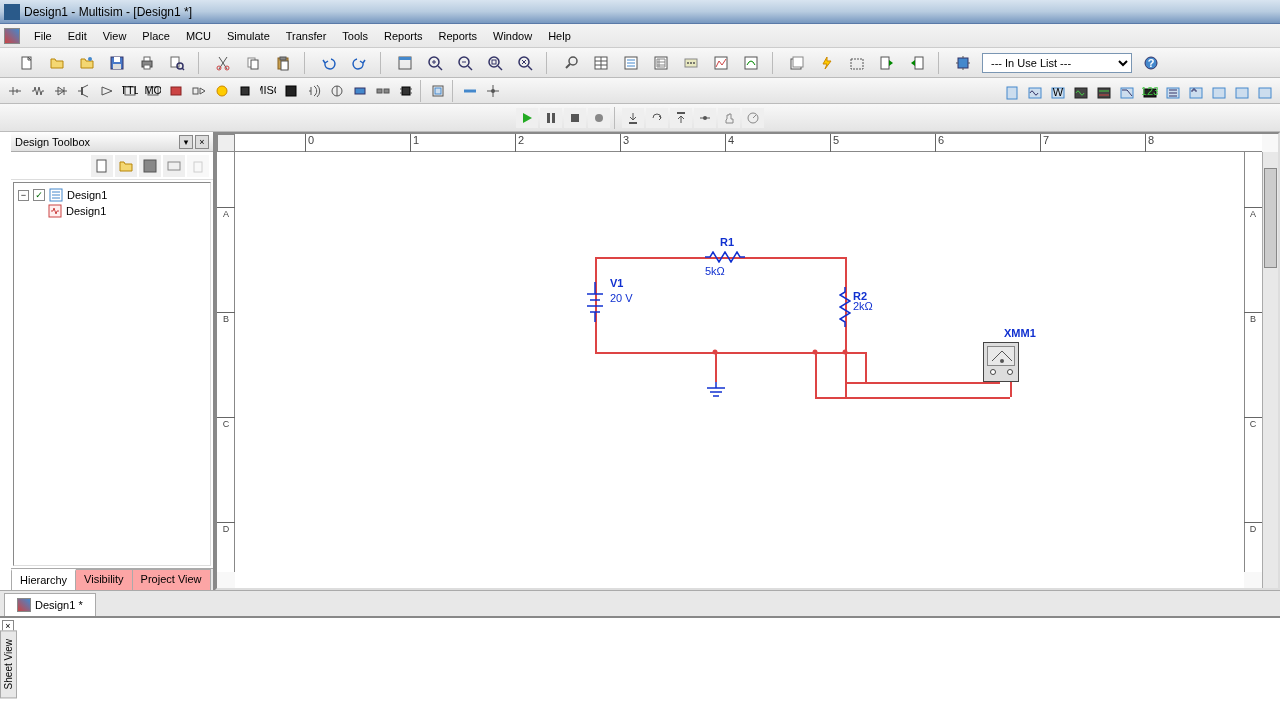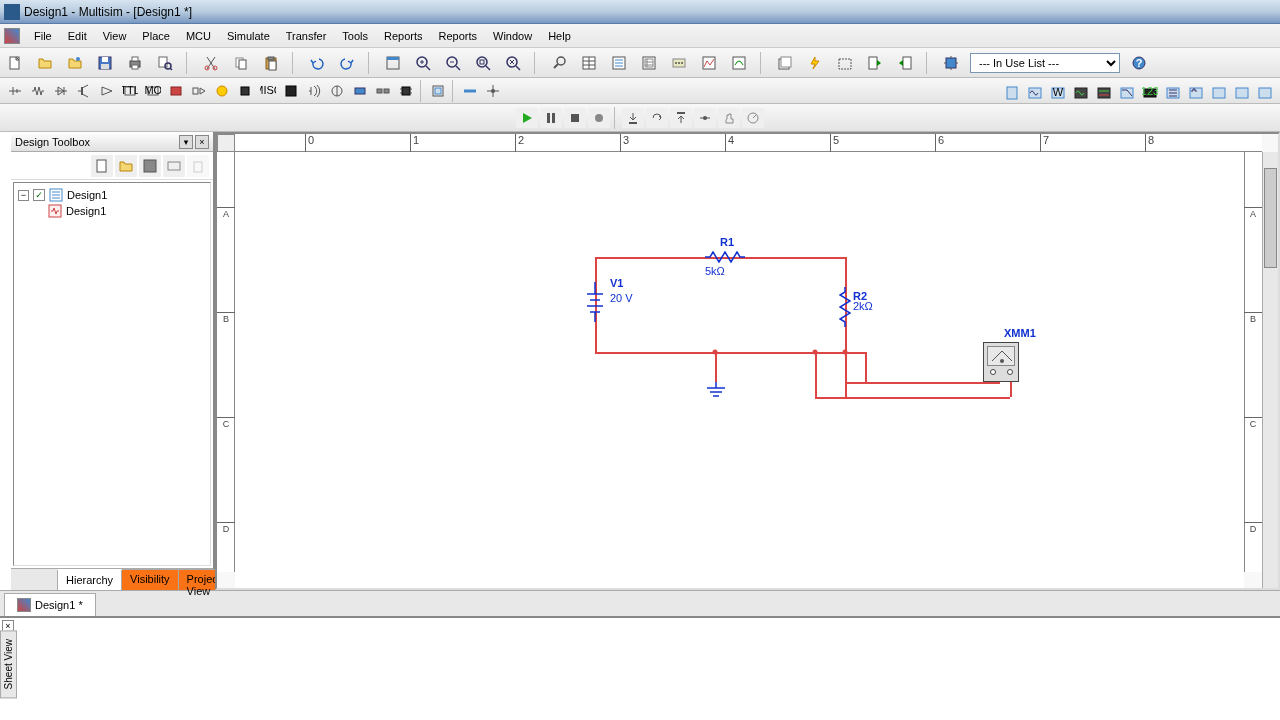--- a/index.html
+++ b/index.html
@@ -6,21 +6,21 @@
 body { background: #fff; overflow: hidden; width: 1280px; height: 720px; }
 
 .title-bar { height: 24px; background: linear-gradient(to bottom, #d8e4f0 0%, #b8cce0 50%, #7898c0 100%); display: flex; align-items: center; padding: 0 4px; border-bottom: 1px solid #5a7aa8; }
 .title-bar .app-icon { width: 16px; height: 16px; background: #2a5a8a; margin-right: 4px; }
 .title-bar .title { color: #000; font-size: 12px; }
 
 .menu-bar { height: 24px; background: linear-gradient(to bottom, #f4f4f4, #e8e8e8); display: flex; align-items: center; padding: 0 4px; border-bottom: 1px solid #ccc; }
 .menu-bar .doc-icon { width: 16px; height: 16px; background: linear-gradient(45deg,#c44,#48c); margin-right: 6px; border:1px solid #888;}
 .menu-item { padding: 2px 8px; cursor: pointer; }
 
-.toolbar { height: 30px; background: linear-gradient(to bottom, #f8f8f8, #e4e4e4); display: flex; align-items: center; padding: 2px 4px; border-bottom: 1px solid #bbb; gap: 8px; }
+.toolbar { height: 30px; background: linear-gradient(to bottom, #f8f8f8, #e4e4e4); display: flex; align-items: center; padding: 2px 16px; border-bottom: 1px solid #bbb; gap: 8px; }
 .tb-btn { width: 22px; height: 22px; border: 1px solid transparent; display: inline-flex; align-items: center; justify-content: center; cursor: pointer; background: transparent; }
 .tb-sep { width: 4px; height: 22px; border-left: 1px solid #bbb; margin: 0 2px; }
 .tb-icon { width: 16px; height: 16px; }
 .tb-select { height: 20px; width: 150px; font-size: 11px; border: 1px solid #7a96b3; background: #fff; padding: 0 4px; }
 
 .toolbar2 { height: 26px; background: linear-gradient(to bottom, #f8f8f8, #e4e4e4); display: flex; align-items: center; padding: 2px 4px; border-bottom: 1px solid #bbb; gap: 1px; }
 .toolbar-right { position: absolute; right: 0; top: 80px; height: 26px; display: flex; align-items: center; gap: 1px; padding: 2px 4px;}
 
 .sim-bar { height: 28px; background: linear-gradient(to bottom, #f8f8f8, #e4e4e4); display: flex; align-items: center; justify-content: center; border-bottom: 1px solid #bbb; gap: 2px; }
 .sim-btn { width: 22px; height: 20px; border: 1px solid transparent; display: inline-flex; align-items: center; justify-content: center; cursor: pointer; }
@@ -33,22 +33,22 @@
 .dt-header .btn { width: 14px; height: 14px; border: 1px solid #888; background: #ddd; margin-left: 2px; display:flex; align-items:center; justify-content:center; font-size:9px; cursor:pointer;}
 .dt-toolbar { height: 28px; display: flex; align-items: center; gap: 2px; padding: 2px 4px; border-bottom: 1px solid #ddd; justify-content: flex-end;}
 .dt-tb-btn { width: 22px; height: 22px; border: 1px solid transparent; cursor: pointer; display:flex; align-items:center; justify-content:center;}
 .dt-tree { flex: 1; padding: 4px; overflow: auto; background: #fff; border: 1px inset #ddd; margin: 2px;}
 .tree-item { display: flex; align-items: center; padding: 1px 0; cursor: pointer; }
 .tree-item .expand { width: 11px; height: 11px; border: 1px solid #888; display: flex; align-items: center; justify-content: center; font-size: 9px; margin-right: 4px; line-height:1;}
 .tree-item .chk { width: 12px; height: 12px; border: 1px solid #888; margin-right: 4px; background:#fff; display:flex; align-items:center; justify-content:center; font-size:9px; color:#060;}
 .tree-item .icon { width: 14px; height: 14px; margin-right: 4px; }
 .tree-item.child { padding-left: 30px; }
 .dt-tabs { height: 22px; display: flex; border-top: 1px solid #aaa; background: #e8e8e8;}
-.dt-tab { padding: 3px 8px; border: 1px solid #aaa; border-bottom: none; background: #f97316; cursor: pointer; font-size: 11px; margin-right: -1px;}
-.dt-tab.active { background: #fff; border-top: 2px solid #fff; z-index:1;margin-left:46px;}
+.dt-tab { padding: 3px 8px; border: 1px solid #aaa; border-bottom: none; background: #fca5a5; cursor: pointer; font-size: 11px; margin-right: -1px;}
+.dt-tab.active { background: #fff; border-top: 2px solid #fff; z-index:1;}
 
 .canvas-area { flex: 1; position: relative; background: #f8f8f8; overflow: hidden; border: 2px inset #ddd;}
 .ruler-h { position: absolute; top: 0; left: 18px; right: 16px; height: 18px; background: #fff; border-bottom: 1px solid #888; display: flex; font-size: 9px;}
 .ruler-h .tick-major { position: absolute; top: 0; height: 18px; border-left: 1px solid #666; padding-left: 2px; color: #444;}
 .ruler-v { position: absolute; top: 18px; left: 0; width: 18px; bottom: 16px; background: #fff; border-right: 1px solid #888;}
 .ruler-v .tick-major { position: absolute; left: 0; width: 18px; border-top: 1px solid #666; text-align: center; font-size: 9px; color: #444; padding-top:1px;}
 .ruler-v-right { position: absolute; top: 18px; right: 16px; width: 18px; bottom: 16px; background: #fff; border-left: 1px solid #888;}
 .ruler-v-right .tick-major { position: absolute; right: 0; width: 18px; border-top: 1px solid #666; text-align: center; font-size: 9px; color: #444; padding-top:1px;}
 .ruler-corner { position: absolute; width: 18px; height: 18px; background: #eee; border: 1px solid #888; }
 .canvas { position: absolute; top: 18px; left: 18px; right: 34px; bottom: 0; background: #fff; 

